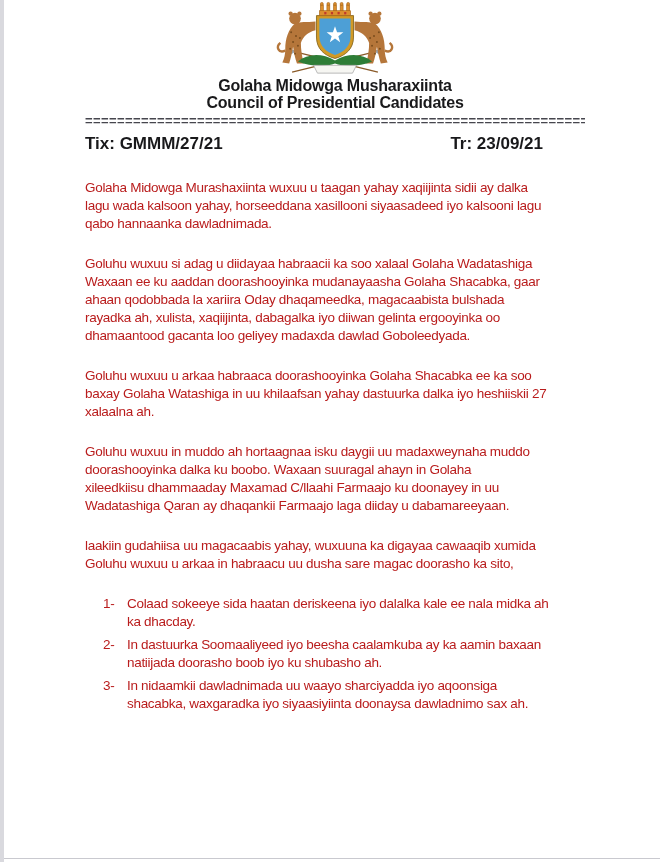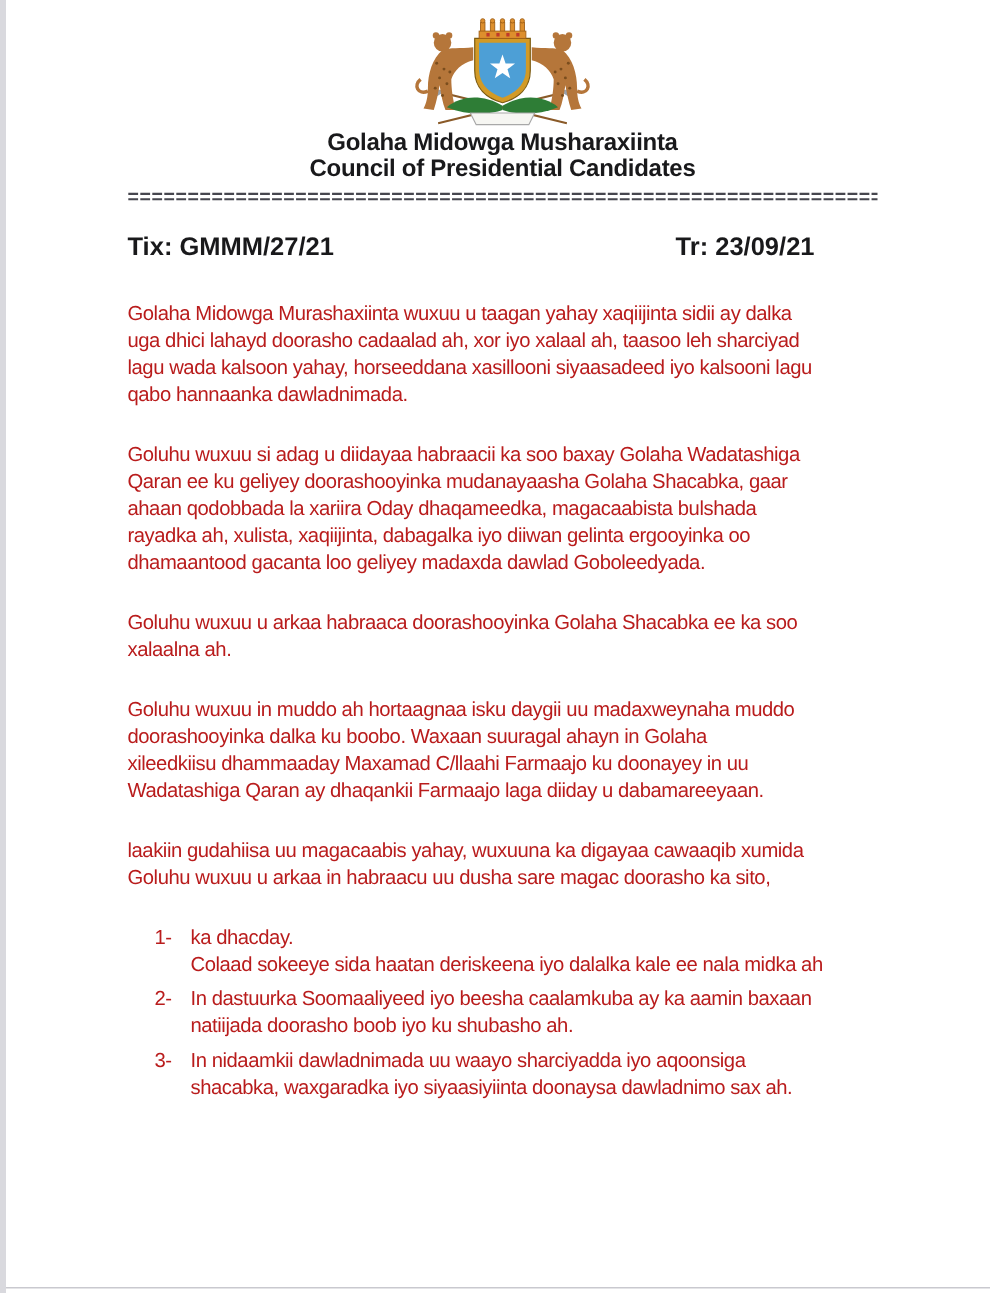--- a/index.html
+++ b/index.html
@@ -13,21 +13,20 @@
   .left-edge{
     position:absolute;left:0;top:0;width:4px;height:862px;
     background:#d9d9de;
   }
   .bottom-edge{
     position:absolute;left:4px;right:0;bottom:3px;height:1px;
     background:#c9c9cf;
   }
   .content{
     padding-left:85px;
-    padding-top:10px;
     width:500px;
   }
   .emblem{
     display:block;
     margin:0 auto;
     width:132px;height:78px;
   }
   .title{
     text-align:center;
     font-weight:bold;
@@ -42,21 +41,21 @@
     overflow:hidden;
     white-space:nowrap;
     font-size:13px;
     font-weight:bold;
     color:#46464e;
     letter-spacing:0.4px;
   }
   .ref-row{
     display:flex;
     justify-content:space-between;
-    margin-top:18px;
+    margin-top:7px;
     font-weight:bold;
     font-size:17px;
     color:#19191b;
   }
   .ref-row .date{margin-right:42px;}
   .doc-body{
     margin-top:25px;
     font-size:13.5px;
     line-height:18px;
     color:#b91c1c;
@@ -141,52 +140,52 @@
   <div class="divider">========================================================================================================</div>
 
   <div class="ref-row">
     <span>Tix: GMMM/27/21</span>
     <span class="date">Tr: 23/09/21</span>
   </div>
 
   <div class="doc-body">
     <div class="paragraph">
         <div class="line">Golaha Midowga Murashaxiinta wuxuu u taagan yahay xaqiijinta sidii ay dalka</div>
-        <div class="line">uga dhici lahayd doorasho cadaalad ah, xor iyo xalaal ah, taasoo leh sharciyad</div>
         <div class="line">lagu wada kalsoon yahay, horseeddana xasillooni siyaasadeed iyo kalsooni lagu</div>
         <div class="line">qabo hannaanka dawladnimada.</div>
       </div>
     <div class="paragraph">
-        <div class="line">Goluhu wuxuu si adag u diidayaa habraacii ka soo baxay Golaha Wadatashiga</div>
-        <div class="line">Qaran ee ku geliyey doorashooyinka mudanayaasha Golaha Shacabka, gaar</div>
+        <div class="line">Goluhu wuxuu si adag u diidayaa habraacii ka soo xalaal Golaha Wadatashiga</div>
+        <div class="line">Waxaan ee ku aaddan doorashooyinka mudanayaasha Golaha Shacabka, gaar</div>
         <div class="line">ahaan qodobbada la xariira Oday dhaqameedka, magacaabista bulshada</div>
         <div class="line">rayadka ah, xulista, xaqiijinta, dabagalka iyo diiwan gelinta ergooyinka oo</div>
         <div class="line">dhamaantood gacanta loo geliyey madaxda dawlad Goboleedyada.</div>
       </div>
     <div class="paragraph">
         <div class="line">Goluhu wuxuu u arkaa habraaca doorashooyinka Golaha Shacabka ee ka soo</div>
+        <div class="line">baxay Golaha Watashiga in uu khilaafsan yahay dastuurka dalka iyo heshiiskii 27</div>
         <div class="line">xalaalna ah.</div>
       </div>
     <div class="paragraph">
         <div class="line">Goluhu wuxuu in muddo ah hortaagnaa isku daygii uu madaxweynaha muddo</div>
         <div class="line">doorashooyinka dalka ku boobo. Waxaan suuragal ahayn in Golaha</div>
         <div class="line">xileedkiisu dhammaaday Maxamad C/llaahi Farmaajo ku doonayey in uu</div>
         <div class="line">Wadatashiga Qaran ay dhaqankii Farmaajo laga diiday u dabamareeyaan.</div>
       </div>
     <div class="paragraph">
         <div class="line">laakiin gudahiisa uu magacaabis yahay, wuxuuna ka digayaa cawaaqib xumida</div>
         <div class="line">Goluhu wuxuu u arkaa in habraacu uu dusha sare magac doorasho ka sito,</div>
       </div>
 
     <div class="list">
       <div class="list-item">
         <span class="num">1-</span>
         <span class="item-text">
+            <div class="line">Colaad sokeeye sida haatan deriskeena iyo dalalka kale ee nala midka ah</div>
             <div class="line">ka dhacday.</div>
-            <div class="line">Colaad sokeeye sida haatan deriskeena iyo dalalka kale ee nala midka ah</div>
           </span>
       </div>
       <div class="list-item">
         <span class="num">2-</span>
         <span class="item-text">
             <div class="line">In dastuurka Soomaaliyeed iyo beesha caalamkuba ay ka aamin baxaan</div>
             <div class="line">natiijada doorasho boob iyo ku shubasho ah.</div>
           </span>
       </div>
       <div class="list-item">

